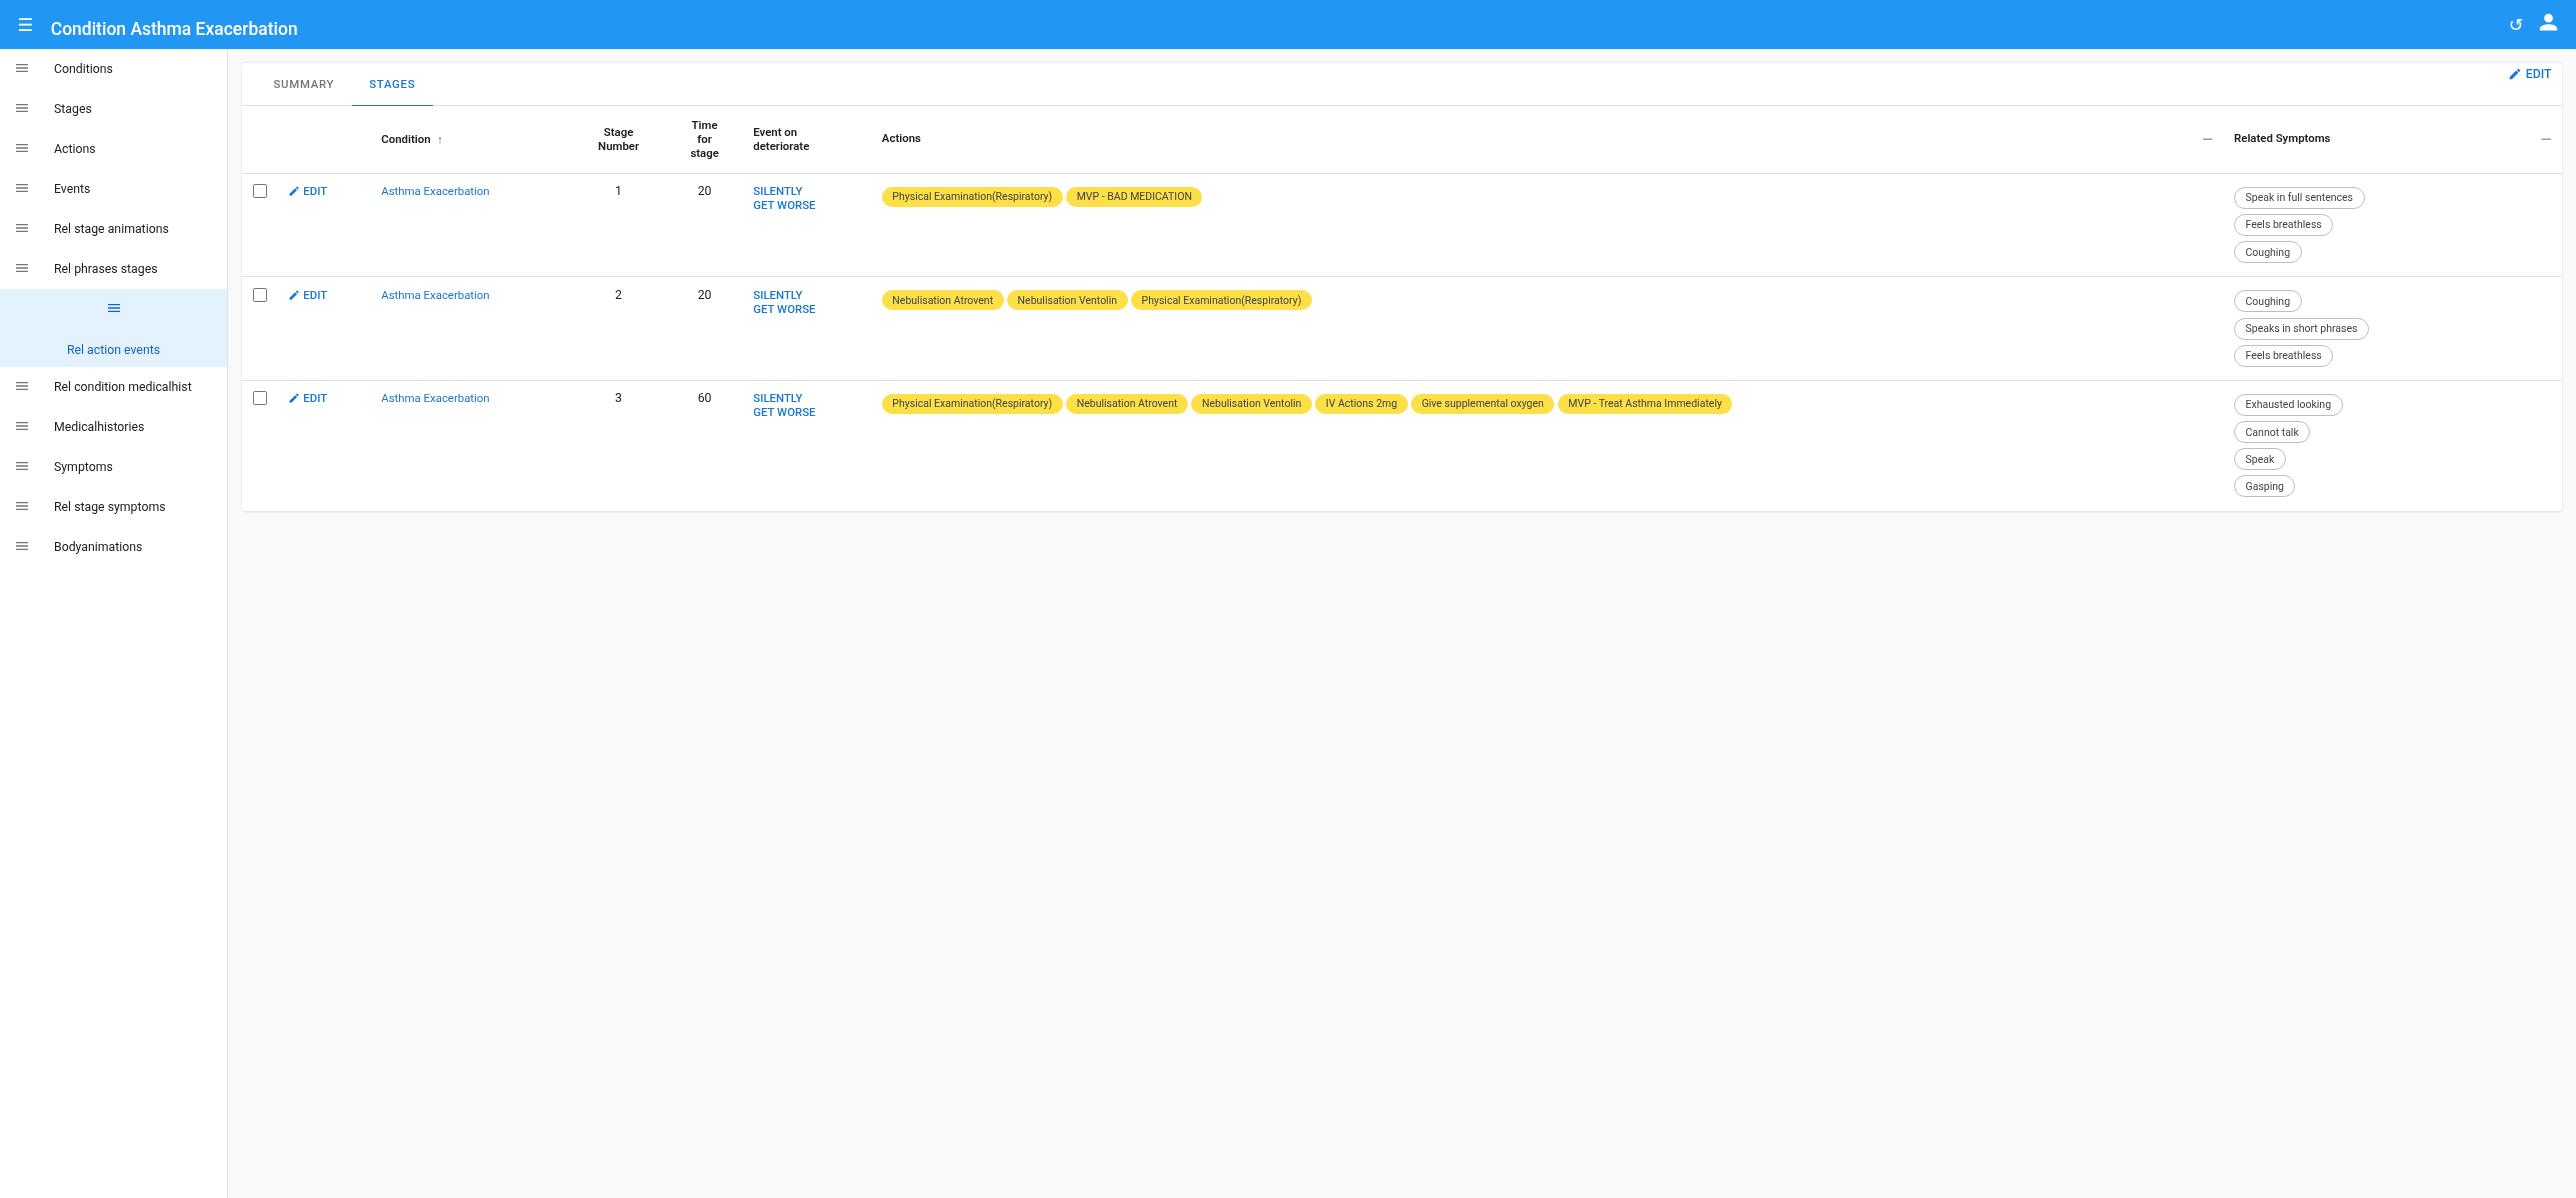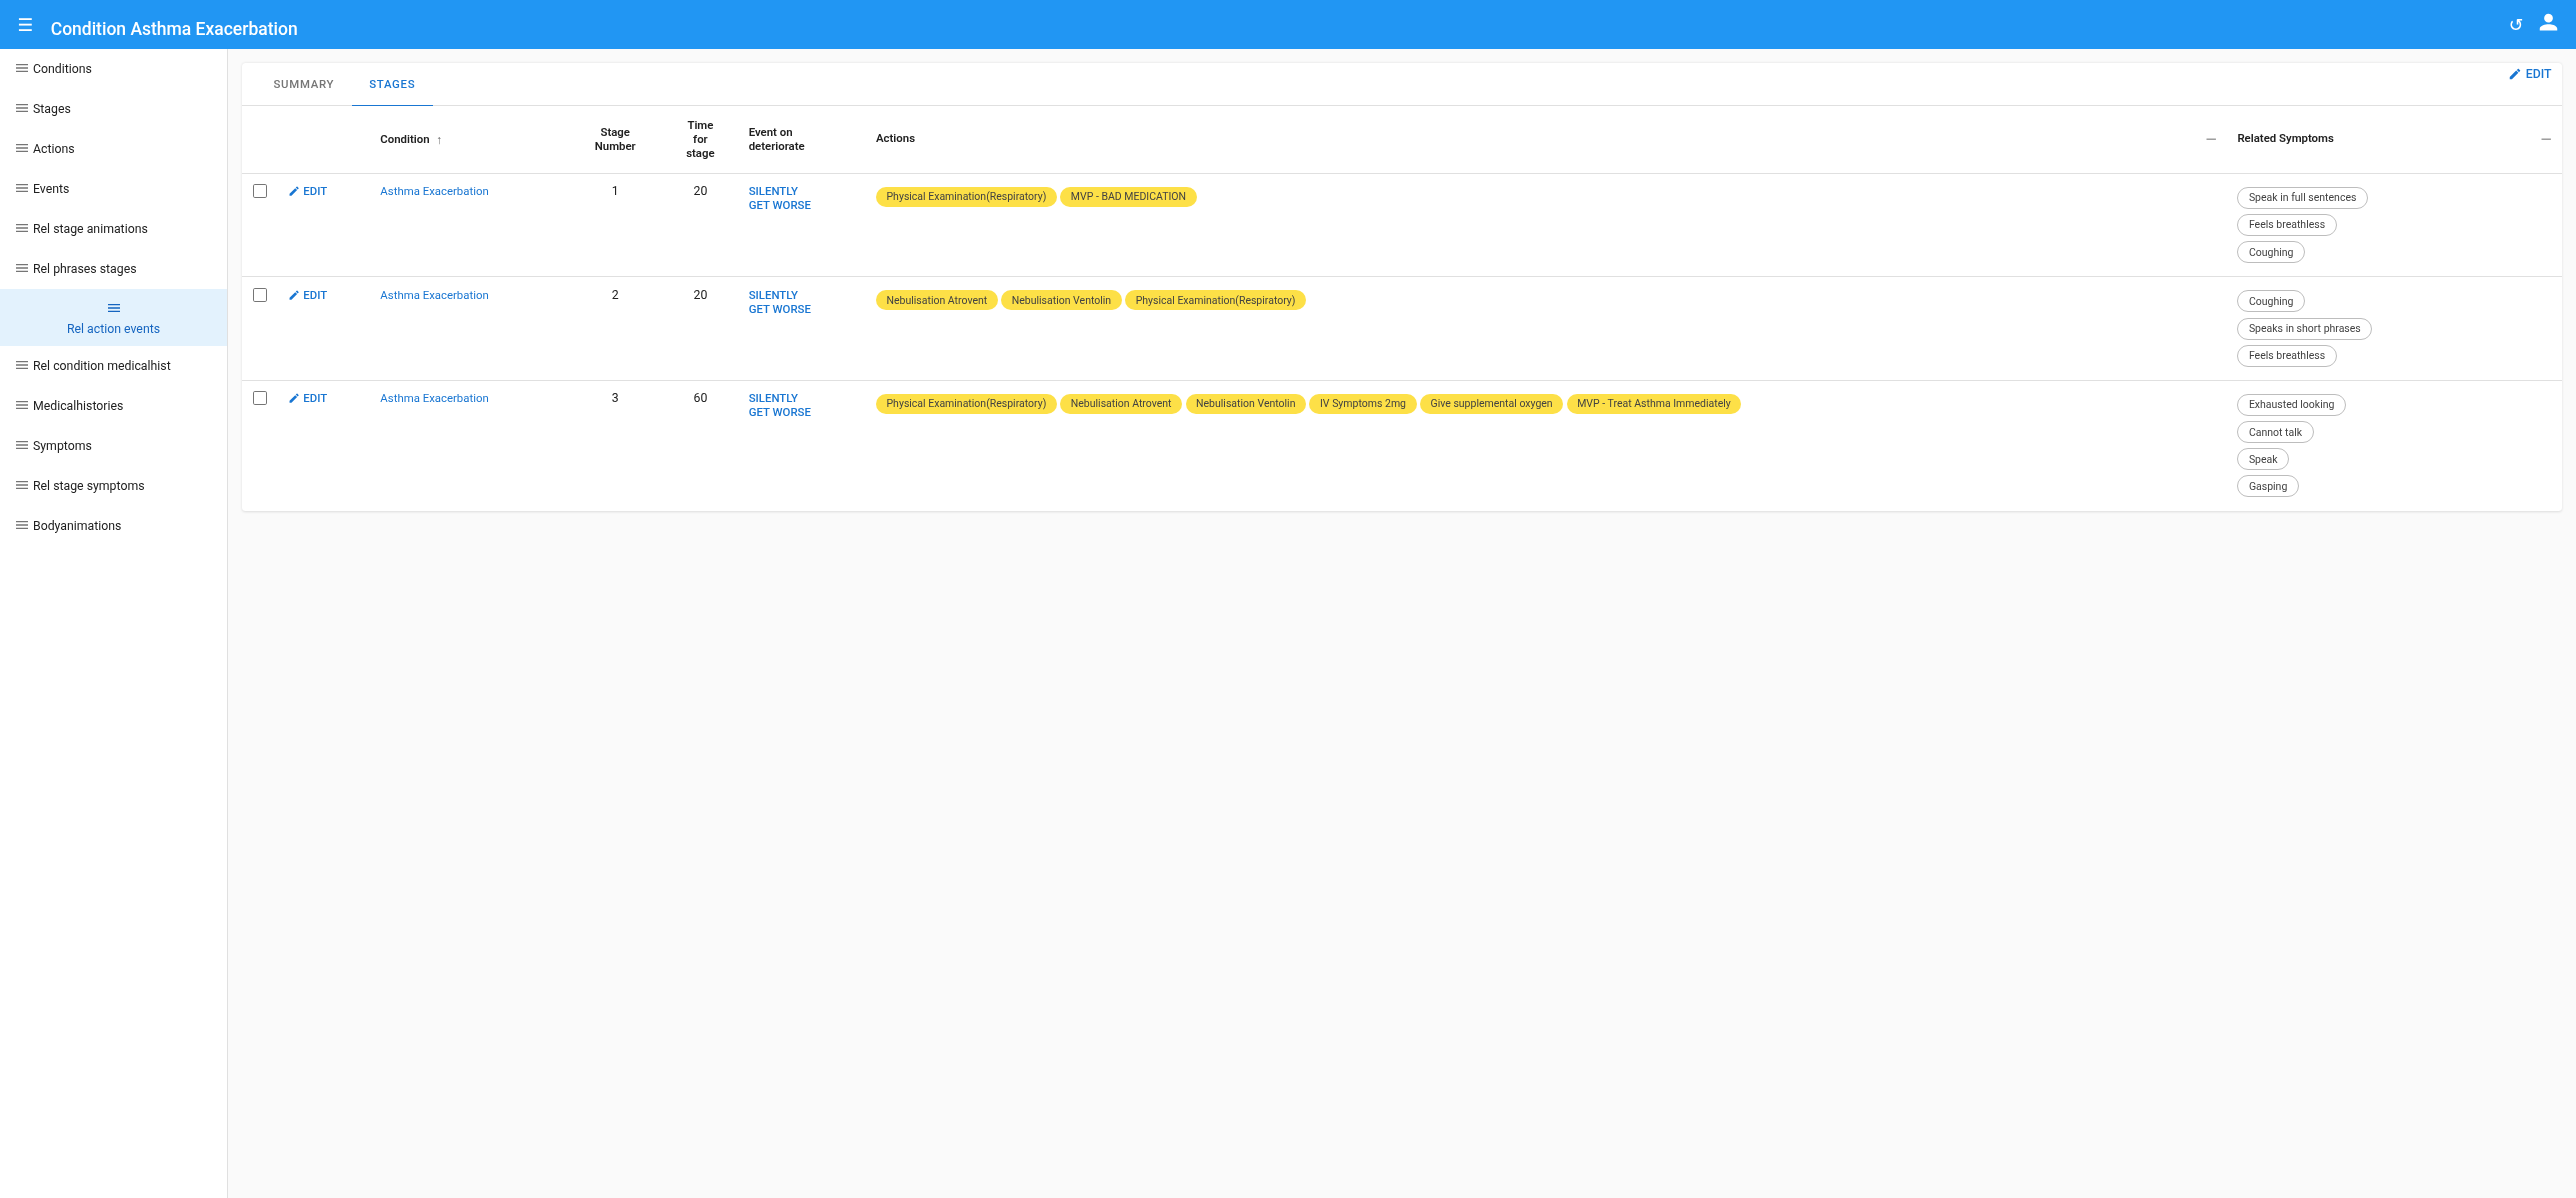--- a/index.html
+++ b/index.html
@@ -32,21 +32,21 @@
       border-right: 0.9px solid #e0e0e0;
       min-height: calc(100vh - 49px);
       flex-shrink: 0;
     }
     .sidebar-item {
       display: flex;
       align-items: center;
       padding: 10.5px 14px;
       cursor: pointer;
       color: #212121;
-      gap: 3px;
+      gap: 24px;
     }
     .sidebar-item.active { background: #e3f2fd; color: #1565C0; flex-direction: column; }
     .sidebar-item-icon { color: #757575; font-size: 14px; }
     .sidebar-item.active .sidebar-item-icon { color: #1565C0; }
     .sidebar-item-label { font-size: 12.3px; }
 
     
     .main {
       flex: 1;
       padding: 14px;
@@ -397,21 +397,21 @@
       <svg width="12.3" height="12.3" viewBox="0 0 24 24" fill="#1976D2">
                       <path d="M3 17.25V21h3.75L17.81 9.94l-3.75-3.75L3 17.25zM20.71 7.04c.39-.39.39-1.02 0-1.41l-2.34-2.34c-.39-.39-1.02-.39-1.41 0l-1.83 1.83 3.75 3.75 1.83-1.83z"></path>
                     </svg>
       EDIT
     </div>
                 </td>
                 <td><span class="condition-link">Asthma Exacerbation</span></td>
                 <td class="number-cell">3</td>
                 <td class="number-cell">60</td>
                 <td><span class="event-text">SILENTLY<br>GET WORSE</span></td>
-                <td class="actions-cell"><span class="chip">Physical Examination(Respiratory)</span><span class="chip">Nebulisation Atrovent</span><span class="chip">Nebulisation Ventolin</span><span class="chip">IV Symptoms 2mg</span><span class="chip">Give supplemental oxygen</span><span class="chip">MVP - Treat Asthma Immediately</span></td>
+                <td class="actions-cell"><span class="chip">Physical Examination(Respiratory)</span><span class="chip">Nebulisation Atrovent</span><span class="chip">Nebulisation Ventolin</span><span class="chip">IV Actions 2mg</span><span class="chip">Give supplemental oxygen</span><span class="chip">MVP - Treat Asthma Immediately</span></td>
                 <td class="symptoms-cell">
                   <div><span class="chip-outline">Exhausted looking</span></div>
                   <div><span class="chip-outline">Cannot talk</span></div>
                   <div><span class="chip-outline">Speak</span></div>
                   <div><span class="chip-outline">Gasping</span></div>
                 </td>
               </tr>
             </tbody>
         </table>
       </div>

